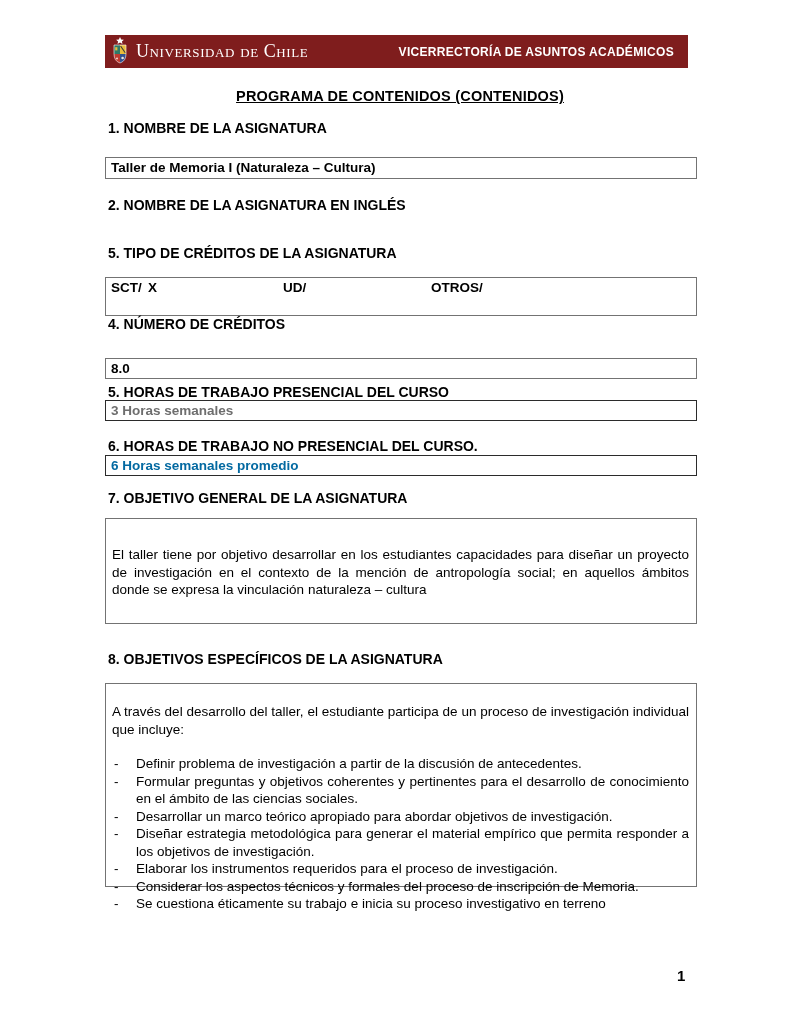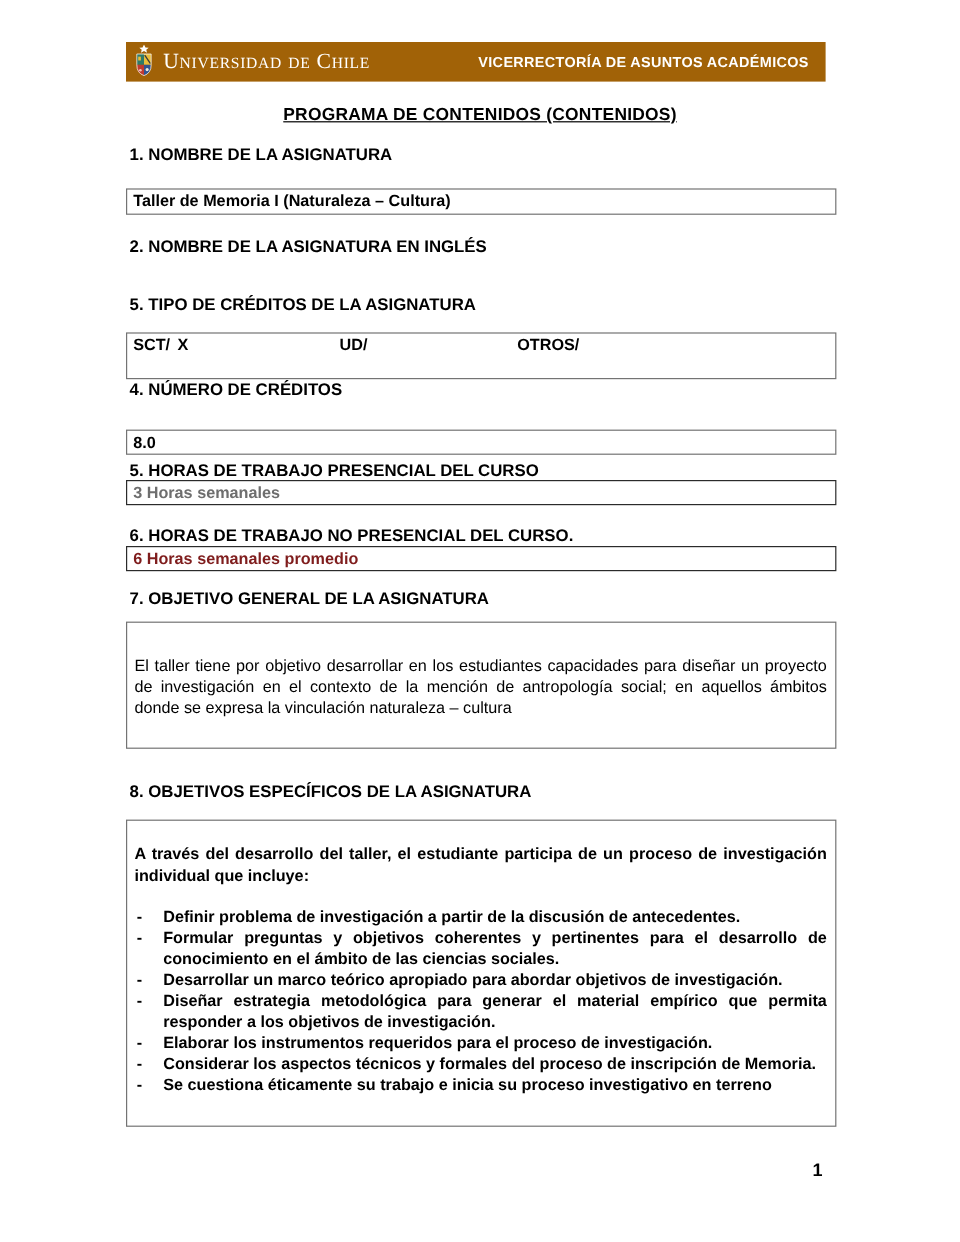--- a/index.html
+++ b/index.html
@@ -70,23 +70,23 @@
     border:1px solid #737373;
     background:#fff;
     font-size:13.5px;
     line-height:18px;
     padding:1px 6px 0 5px;
   }
   .b1 { top:157px; height:22px; font-weight:bold; }
   .b3 { top:277px; height:39px; font-weight:bold; }
   .b4 { top:358px; height:21px; font-weight:bold; }
   .b5 { top:400px; height:21px; font-weight:bold; color:#6e6e6e; border-color:#2b2b2b; }
-  .b6 { top:455px; height:21px; font-weight:bold; color:#7f1d1d; border-color:#2b2b2b; }
+  .b6 { top:455px; height:21px; font-weight:bold; color:#0369a1; border-color:#2b2b2b; }
   .b7 { top:518px; height:106px; padding:27px 7px 0 6px; }
-  .b8 { top:683px; height:256px; padding:19px 7px 0 6px;font-weight:bold; }
+  .b8 { top:683px; height:204px; padding:19px 7px 0 6px; }
 
   .justified { text-align:justify; line-height:17.5px; }
 
   
   .credit-row { position:relative; height:100%; }
   .credit-row span { position:absolute; top:0; white-space:pre; }
   .c-sct   { left:0px; }
   .c-sct-v { left:37px; }
   .c-ud    { left:172px; }
   .c-otros { left:320px; }
@@ -108,21 +108,21 @@
   .page-number {
     position:absolute; top:967px; left:677px;
     font-weight:bold; font-size:15px;
   }
 </style>
 </head>
 <body>
 
 <div class="page">
 
-  <div class="topbar" id="topbar" style="background: #a16207;">
+  <div class="topbar" id="topbar" style="background: #7f1d1d;">
     <div class="brand">
       <svg class="crest" width="16" height="30" viewBox="0 0 16 30" xmlns="http://www.w3.org/2000/svg">
         <path d="M8 0 L9.2 2.5 L11.9 2.7 L9.9 4.4 L10.5 7 L8 5.6 L5.5 7 L6.1 4.4 L4.1 2.7 L6.8 2.5 Z" fill="#ffffff"></path>
         <clipPath id="shieldClip">
             <path d="M2 8 h12 v9 q0 7 -6 9 q-6 -2 -6 -9 Z"></path>
           </clipPath>
         <g clip-path="url(#shieldClip)">
           <rect x="2" y="8" width="6" height="9" fill="#2f7a68"></rect>
           <rect x="8" y="8" width="6" height="9" fill="#e9bd3a"></rect>
           <rect x="2" y="17" width="6" height="9" fill="#c03a30"></rect>

